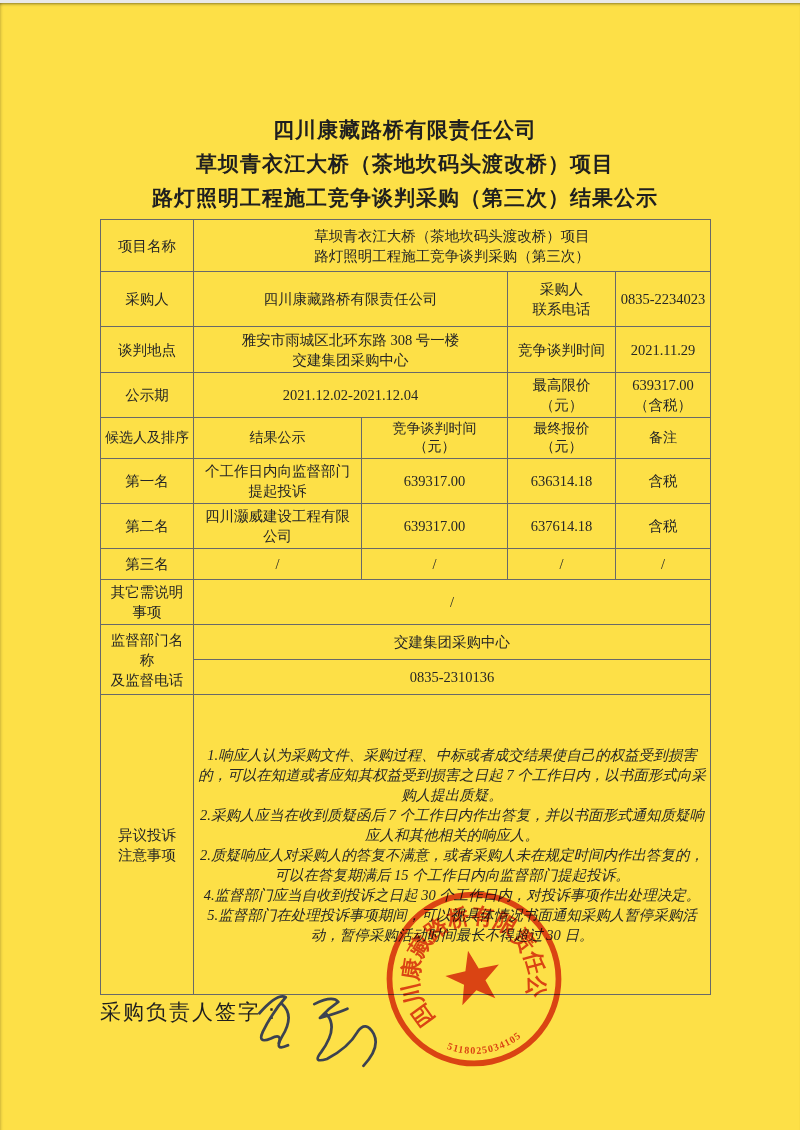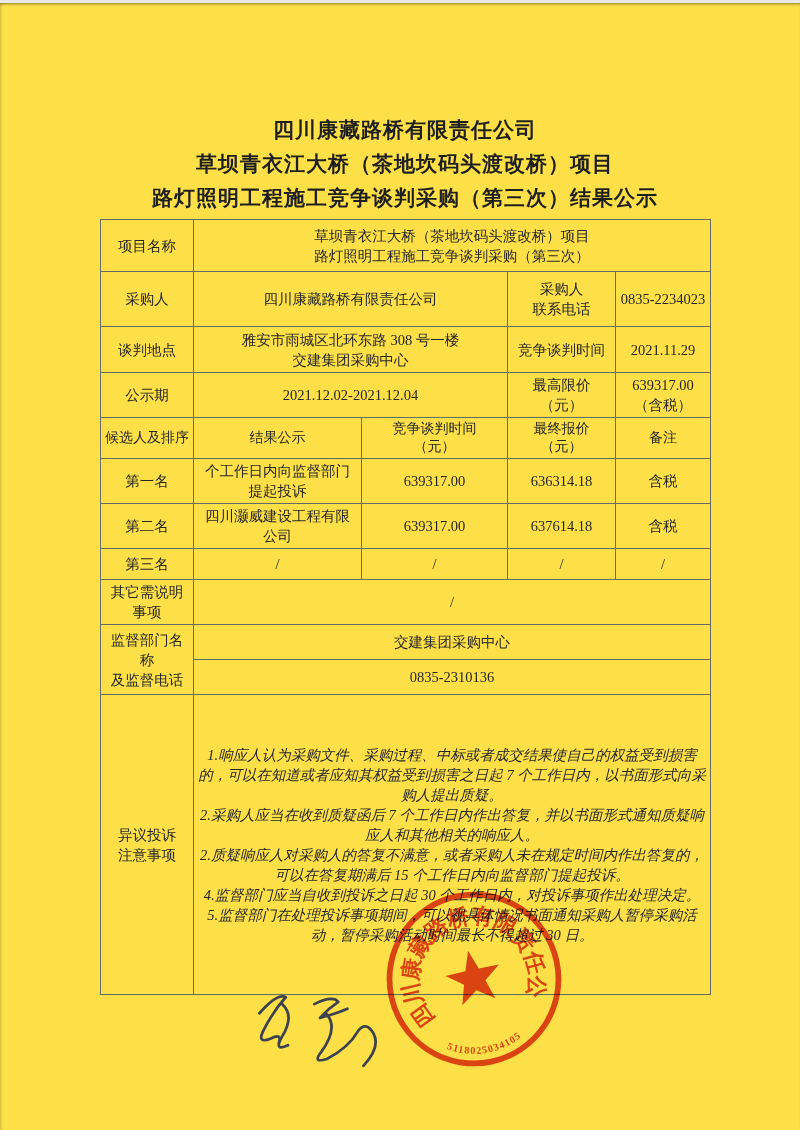--- a/index.html
+++ b/index.html
@@ -153,20 +153,23 @@
         <div>1.响应人认为采购文件、采购过程、中标或者成交结果使自己的权益受到损害的，可以在知道或者应知其权益受到损害之日起 7 个工作日内，以书面形式向采购人提出质疑。</div>
         <div>2.采购人应当在收到质疑函后 7 个工作日内作出答复，并以书面形式通知质疑响应人和其他相关的响应人。</div>
         <div>2.质疑响应人对采购人的答复不满意，或者采购人未在规定时间内作出答复的，可以在答复期满后 15 个工作日内向监督部门提起投诉。</div>
         <div>4.监督部门应当自收到投诉之日起 30 个工作日内，对投诉事项作出处理决定。</div>
         <div>5.监督部门在处理投诉事项期间，可以视具体情况书面通知采购人暂停采购活动，暂停采购活动时间最长不得超过 30 日。</div>
       </td>
     </tr>
   </tbody>
     </table>
 
+  <div class="sign-row">
+    <span>采购负责人签字：</span>
+  </div>
 
   <svg class="signature" viewBox="0 0 140 80">
     <g fill="none" stroke="#3c4250" stroke-width="2.4" stroke-linecap="round" stroke-linejoin="round">
       <path d="M10,28 Q26,10 33,14 Q22,26 13,44 Q8,55 20,50 Q30,45 27,54"></path>
       <path d="M30,20 Q41,30 30,48 Q22,62 35,56"></path>
       <path d="M58,20 Q74,12 79,18 Q70,24 63,32 Q78,28 87,24"></path>
       <path d="M68,28 Q80,40 64,62 Q56,72 69,68 Q88,58 96,44 Q103,34 110,46 Q116,58 101,74"></path>
     </g>
   </svg>
 

